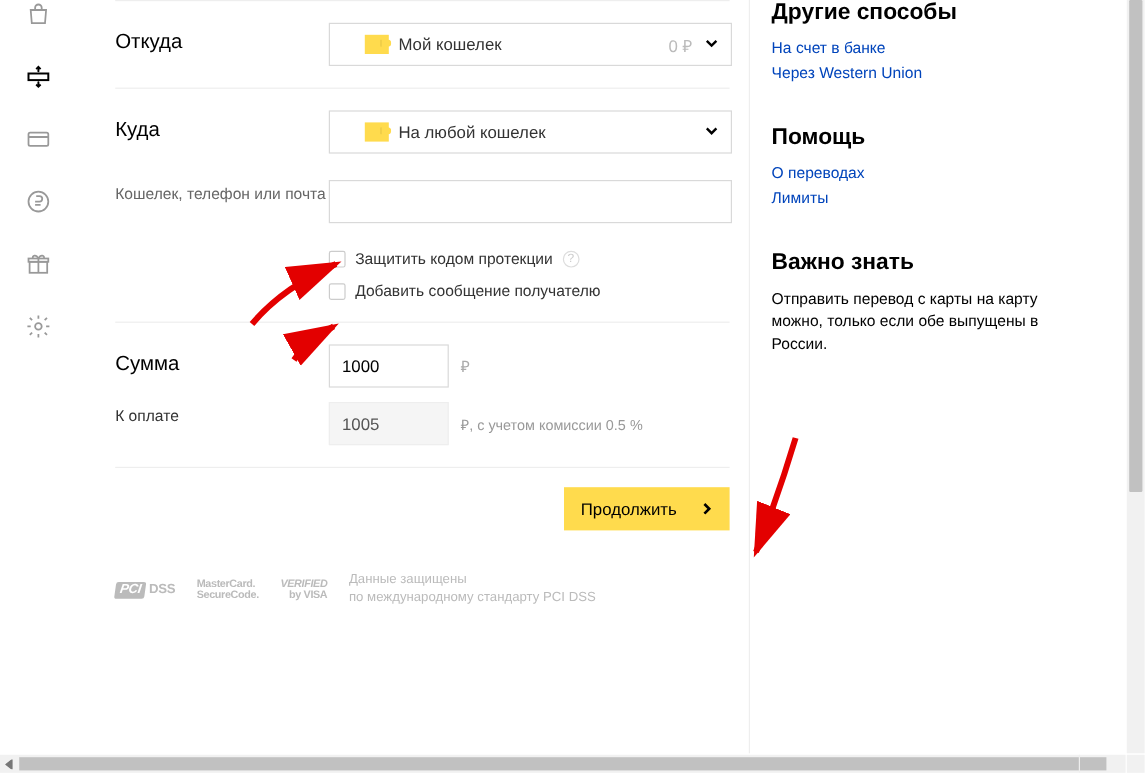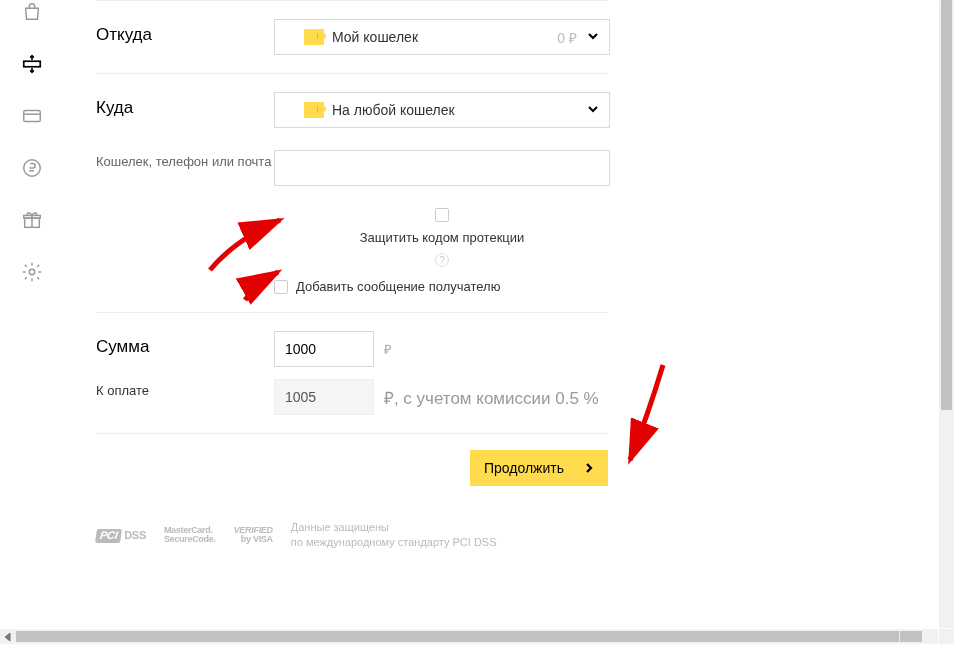--- a/index.html
+++ b/index.html
@@ -143,21 +143,21 @@
       color: #555;
     }
     .checkbox-row {
       display: flex;
       align-items: center;
       gap: 8px;
       margin-top: 12px;
       font-size: 13px;
       color: #333;
     }
-    .checkbox-row:first-of-type { margin-top: 4px; flex-direction: column; }
+    .checkbox-row:first-of-type { margin-top: 4px; }
     .fake-cb {
       width: 14px;
       height: 14px;
       border: 1px solid #ccc;
       border-radius: 2px;
       flex-shrink: 0;
       background: #fff;
     }
     .help-circle {
       width: 14px; height: 14px;
@@ -170,21 +170,21 @@
       justify-content: center;
     }
     .amount-suffix {
       color: #aaa;
       margin-left: 10px;
       font-size: 13px;
     }
     .amount-note {
       color: #999;
       margin-left: 10px;
-      font-size: 17px;
+      font-size: 12px;
     }
     .footer-cta {
       padding: 16px 0 30px 0;
       display: flex;
       justify-content: flex-end;
     }
     .btn-primary {
       background: #ffdb4d;
       border: none;
       height: 36px;
@@ -440,20 +440,32 @@
         <div><i>VERIFIED</i></div>
         <div style="text-align:right;">by VISA</div>
       </div>
       <div class="note">
         <div>Данные защищены</div>
         <div>по международному стандарту PCI DSS</div>
       </div>
     </div>
   </div>
 
+  <div class="right">
+    <h2 class="first">Другие способы</h2>
+    <a href="#" class="link">На счет в банке</a>
+    <a href="#" class="link">Через Western Union</a>
+
+    <h2 class="spaced">Помощь</h2>
+    <a href="#" class="link">О переводах</a>
+    <a href="#" class="link">Лимиты</a>
+
+    <h2 class="spaced">Важно знать</h2>
+    <p class="info">Отправить перевод с карты на карту можно, только если обе выпущены в России.</p>
+  </div>
 
   <div class="v-scrollbar-track">
     <div class="v-scrollbar-thumb"></div>
   </div>
 </div>
 
 <div class="h-scrollbar-track">
   <div class="h-scrollbar-btn left">
       <svg viewBox="0 0 8 8">
         <path d="M6 0L1 4l5 4z"></path>

